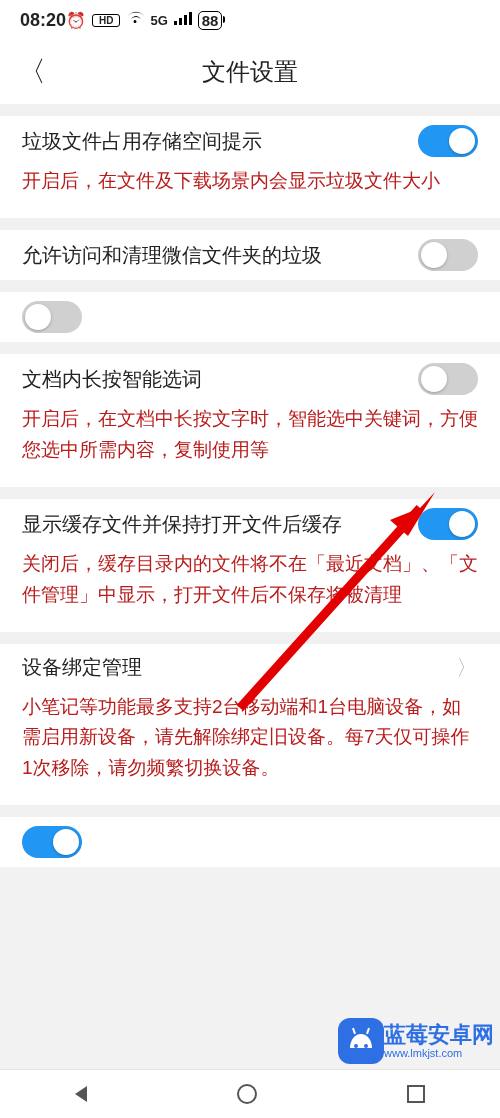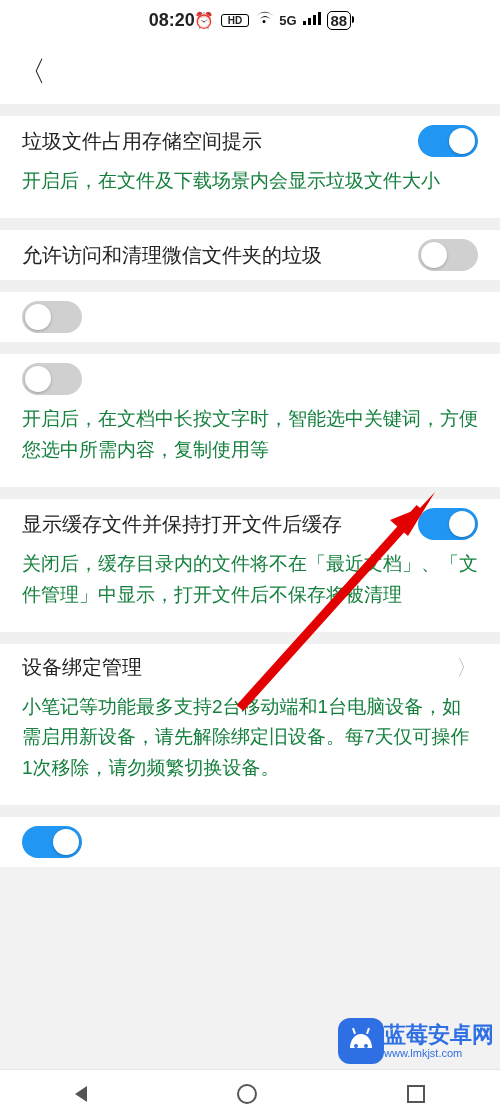--- a/index.html
+++ b/index.html
@@ -1,23 +1,23 @@
 <!DOCTYPE html>
 <html><head>
 <meta charset="utf-8">
 <style>
   html,body{margin:0;padding:0;width:500px;height:1118px;background:#f2f2f2;font-family:-apple-system,"PingFang SC","Microsoft YaHei",sans-serif;color:#222;overflow:hidden;position:relative}
-  .status-bar{height:40px;background:#fff;display:flex;align-items:center;justify-content:center;padding:0 20px;font-size:18px;font-weight:600}
+  .status-bar{height:40px;background:#fff;display:flex;align-items:center;justify-content:flex-start;padding:0 20px;font-size:18px;font-weight:600}
   .status-right{display:flex;align-items:center;gap:6px;font-size:16px}
   .title-bar{height:64px;background:#fff;display:flex;align-items:center;justify-content:center;position:relative}
   .back{position:absolute;left:18px;top:50%;transform:translateY(-50%);font-size:28px;font-weight:300;color:#222}
   .title{font-size:24px;font-weight:500}
   .gap{height:12px;background:#f0f0f0}
   .row{background:#fff;padding:9px 22px;display:flex;align-items:center;justify-content:space-between;font-size:20px;color:#222}
-  .desc{background:#fff;padding:0 22px 22px 22px;font-size:19px;line-height:1.6;color:#15803d}
+  .desc{background:#fff;padding:0 22px 22px 22px;font-size:19px;line-height:1.6;color:#b91c1c}
   .switch{width:60px;height:32px;border-radius:16px;position:relative;flex-shrink:0}
   .switch .knob{position:absolute;width:26px;height:26px;border-radius:50%;background:#fff;top:3px;box-shadow:0 1px 3px rgba(0,0,0,.25)}
   .switch.on{background:#2196f3}
   .switch.on .knob{right:3px}
   .switch.off{background:#d0d0d0}
   .switch.off .knob{left:3px}
   .chevron{font-size:22px;color:#bbb}
   
   .arrow{position:absolute;left:230px;top:478px;width:220px;height:240px;z-index:40;pointer-events:none}
   .arrow svg{width:100%;height:100%}
@@ -58,20 +58,21 @@
           <rect x="10" y="4" width="3" height="10" fill="#000"></rect>
           <rect x="15" y="1" width="3" height="13" fill="#000"></rect>
         </svg>
     </span>
     <span class="bat">88</span>
   </span>
 </div>
 
 <div class="title-bar">
   <span class="back">〈</span>
+  <span class="title">文件设置</span>
 </div>
 
 <div class="gap"></div>
 
 <div class="row">
   <span>垃圾文件占用存储空间提示</span>
   <span class="switch on">
       <span class="knob"></span>
     </span>
 </div>
@@ -87,20 +88,21 @@
 <div class="gap"></div>
 
 <div class="row">
   <span class="switch off">
       <span class="knob"></span>
     </span>
 </div>
 <div class="gap"></div>
 
 <div class="row">
+  <span>文档内长按智能选词</span>
   <span class="switch off">
       <span class="knob"></span>
     </span>
 </div>
 <div class="desc">开启后，在文档中长按文字时，智能选中关键词，方便您选中所需内容，复制使用等</div>
 <div class="gap"></div>
 
 <div class="row">
   <span>显示缓存文件并保持打开文件后缓存</span>
   <span class="switch on">

